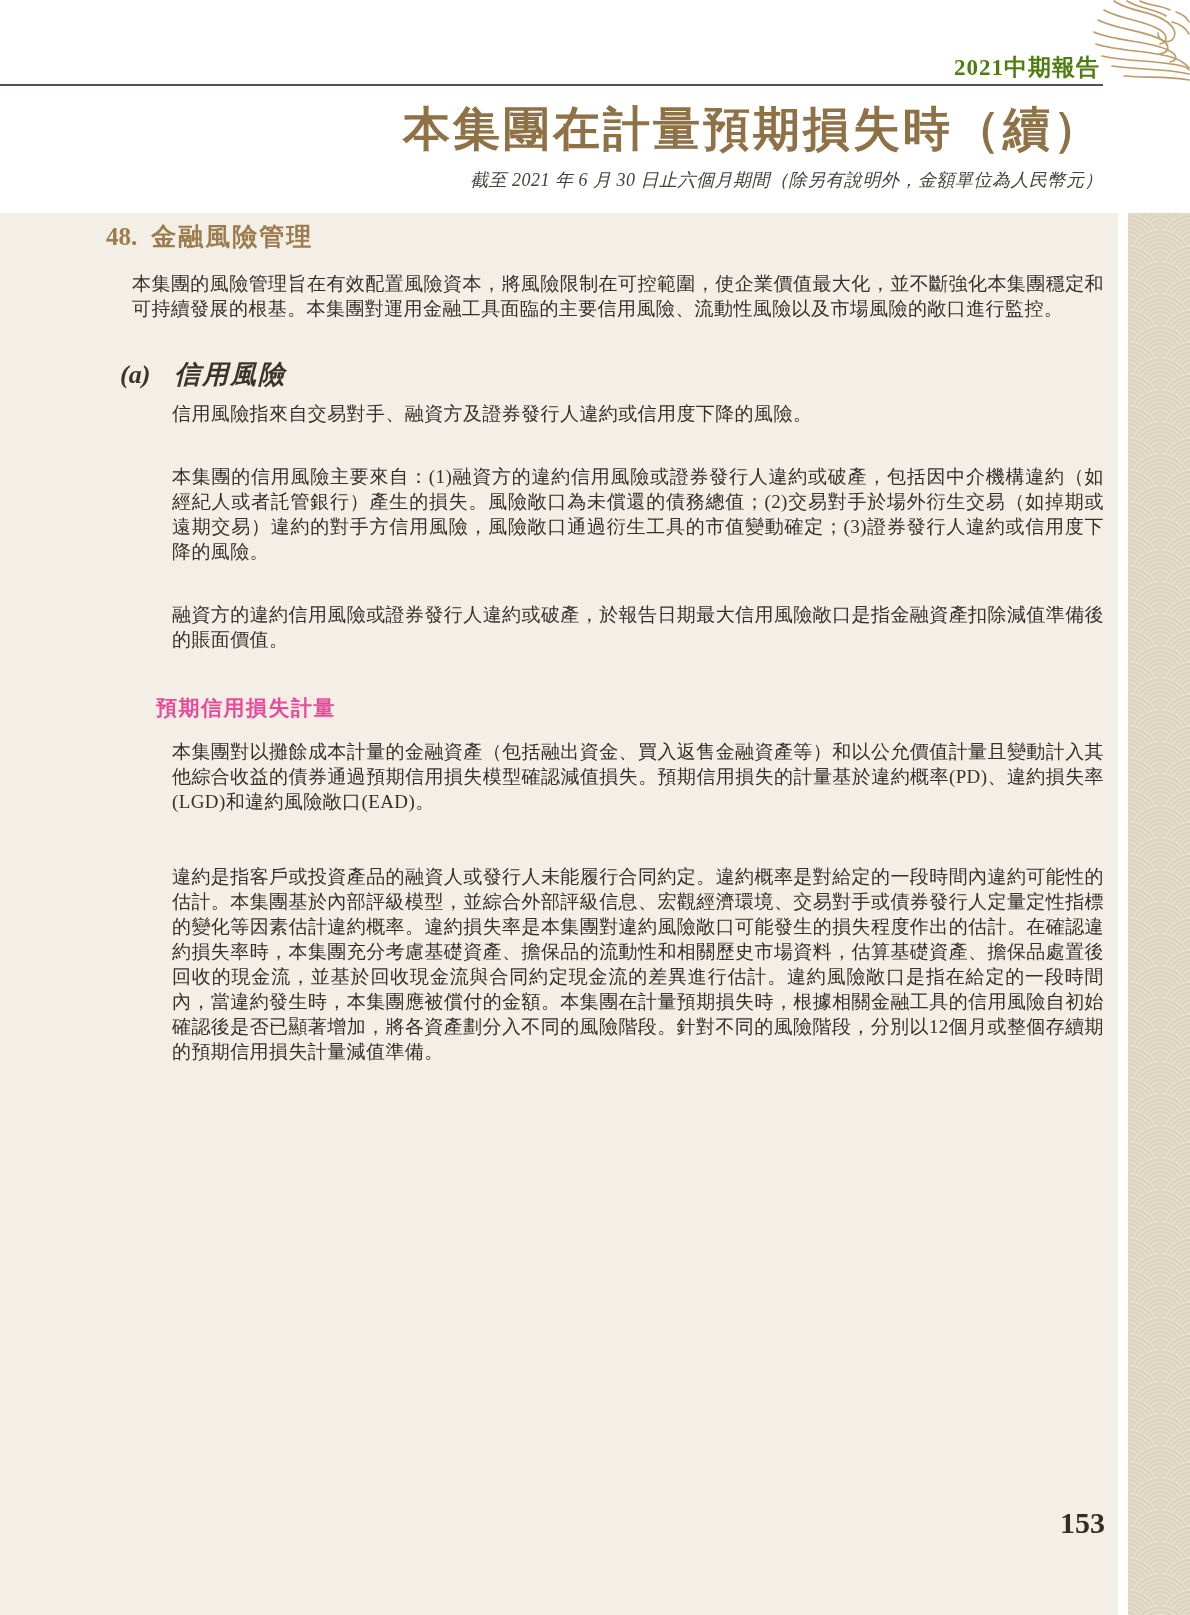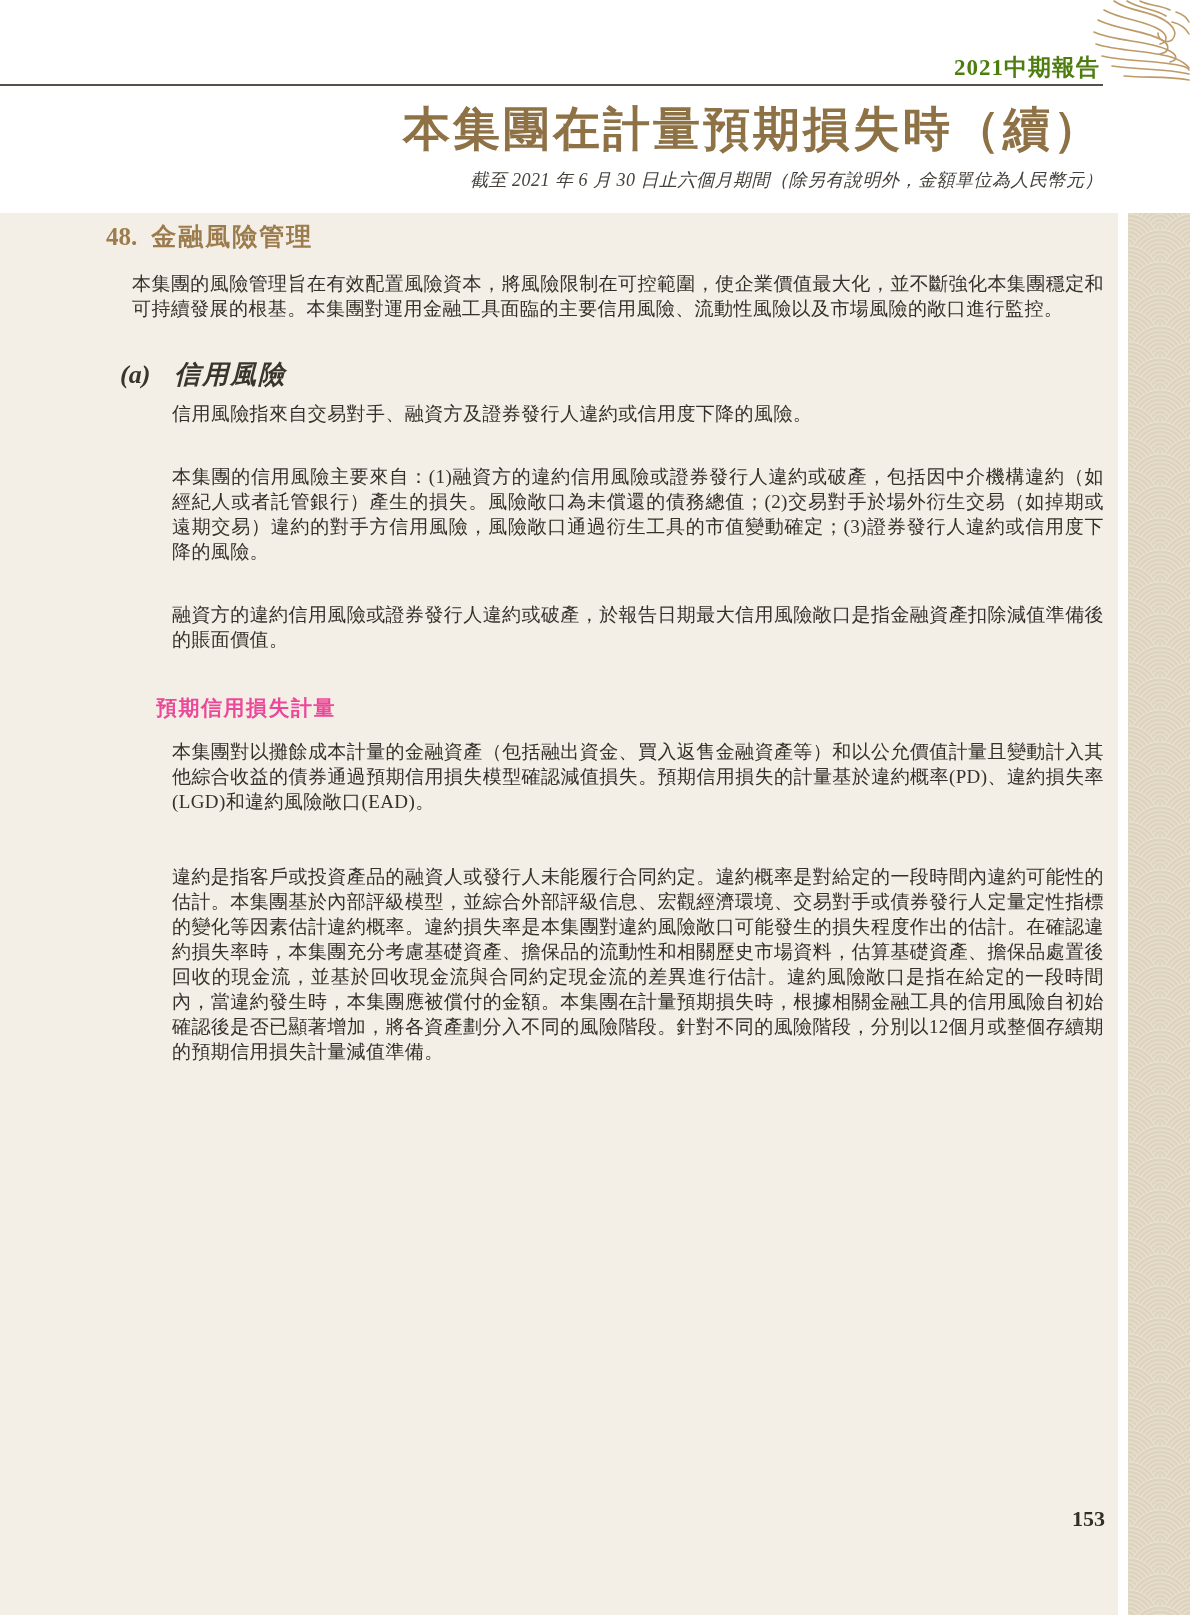--- a/index.html
+++ b/index.html
@@ -49,21 +49,21 @@
   .a-heading .lbl{letter-spacing:0;margin-right:24px;}
   .a-para1{top:401px;left:172px;width:932px;}
   .a-para2{top:464px;left:172px;width:932px;}
   .a-para3{top:602px;left:172px;width:932px;}
   .ecl-heading{
     top:694px;left:156px;font-size:21px;font-weight:bold;color:#ec4899;letter-spacing:1.5px;
   }
   .ecl-para1{top:739px;left:172px;width:932px;}
   .ecl-para2{top:864px;left:172px;width:932px;}
   .page-number{
-    top:1506px;right:85px;font-size:22px;font-weight:bold;color:#332e26;
+    top:1506px;right:85px;font-size:30px;font-weight:bold;color:#332e26;
   }
   
   .corner-ornament{top:0;right:0;width:130px;height:82px;}
 </style>
 </head>
 <body>
 
 <div class="abs sheet"></div>
 
 <svg class="abs pattern-strip" width="62" height="1402" xmlns="http://www.w3.org/2000/svg">

